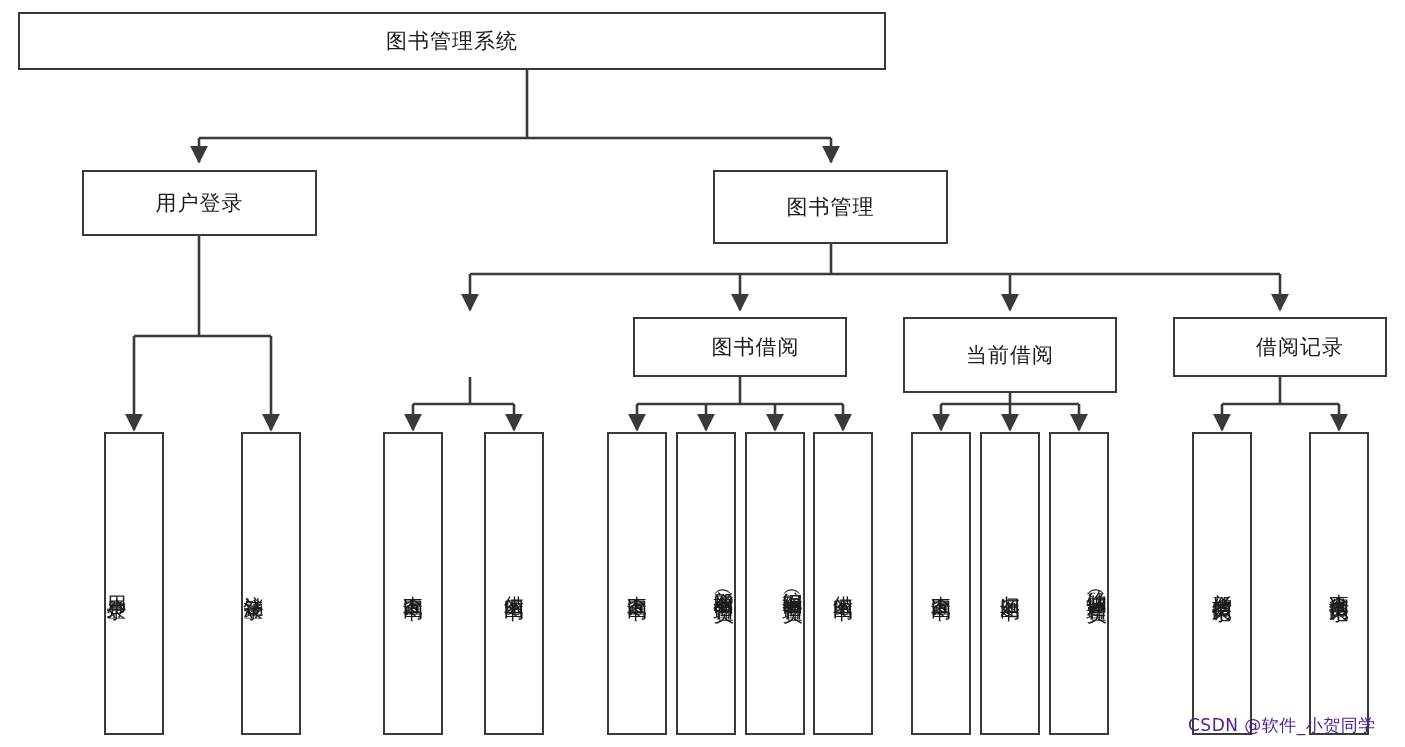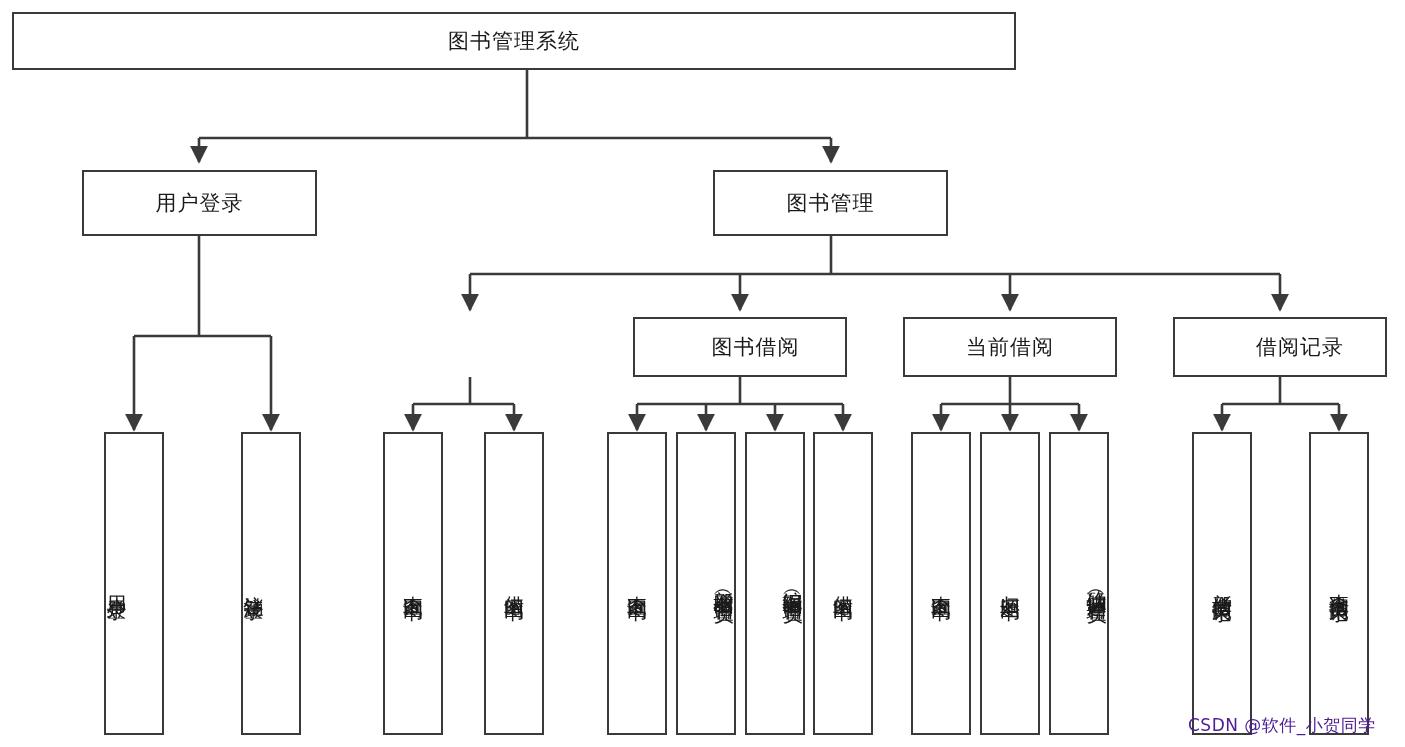--- a/index.html
+++ b/index.html
@@ -67,35 +67,35 @@
       <path d="M 1010 404 L 1010 430" marker-end="url(#arrow)"></path>
       <path d="M 1079 404 L 1079 430" marker-end="url(#arrow)"></path>
 
       <path d="M 1280 377 L 1280 404"></path>
       <path d="M 1222 404 L 1339 404"></path>
       <path d="M 1222 404 L 1222 430" marker-end="url(#arrow)"></path>
       <path d="M 1339 404 L 1339 430" marker-end="url(#arrow)"></path>
     </g>
   </svg>
 
-  <div class="node h" style="left:12px;top:12px;width:1004px;height:58px;">
+  <div class="node h" style="left:18px;top:12px;width:868px;height:58px;">
     <span>图书管理系统</span>
   </div>
 
   <div class="node h" style="left:82px;top:170px;width:235px;height:66px;">
     <span>用户登录</span>
   </div>
-  <div class="node h" style="left:713px;top:170px;width:235px;height:66px;">
+  <div class="node h" style="left:713px;top:170px;width:235px;height:74px;">
     <span>图书管理</span>
   </div>
 
   <div class="node h" style="left:633px;top:317px;width:214px;height:60px;padding-left:31px;">
     <span>图书借阅</span>
   </div>
-  <div class="node h" style="left:903px;top:317px;width:214px;height:60px;">
+  <div class="node h" style="left:903px;top:317px;width:214px;height:76px;">
     <span>当前借阅</span>
   </div>
   <div class="node h" style="left:1173px;top:317px;width:214px;height:60px;padding-left:40px;">
     <span>借阅记录</span>
   </div>
 
   <div class="node v bottomflow" style="left:104px;top:432px;width:60px;height:303px;">
     <span>用户登录</span>
   </div>
   <div class="node v bottomflow" style="left:241px;top:432px;width:60px;height:303px;">

